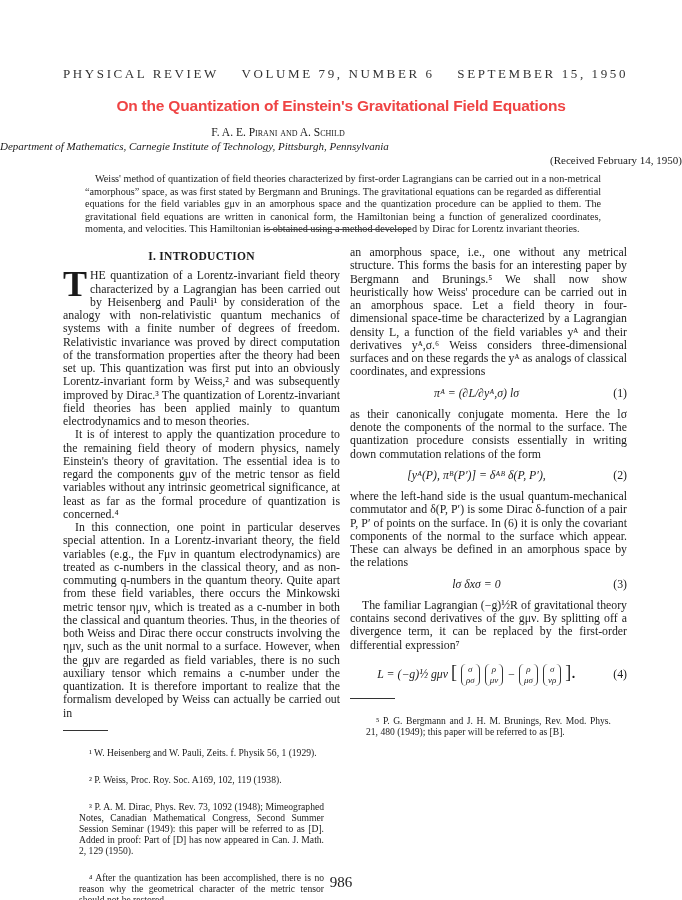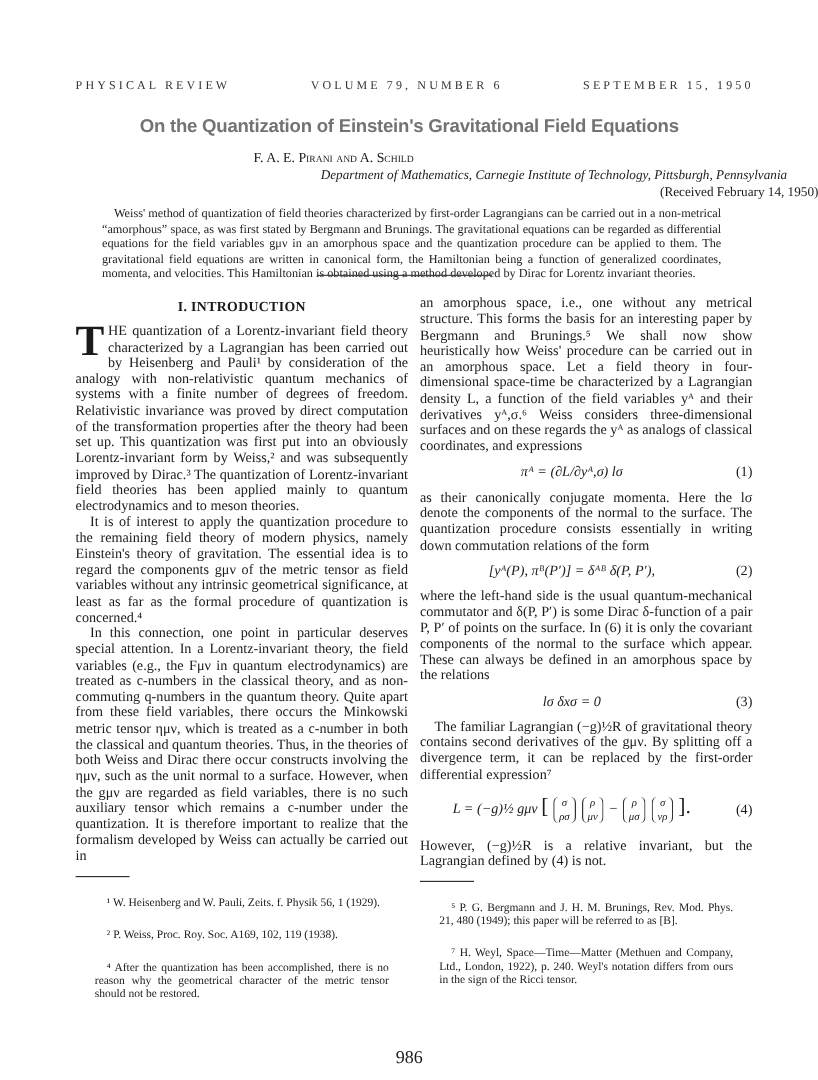--- a/index.html
+++ b/index.html
@@ -3,31 +3,31 @@
 <meta charset="utf-8">
 <style>
   html, body { margin: 0; padding: 0; background: #ffffff; }
   body {
     width: 682px; height: 900px; position: relative; overflow: hidden;
     font-family: "Liberation Serif", "DejaVu Serif", serif; color: #1a1a1a;
   }
   .abs { position: absolute; }
   .running-head {
     top: 66px; left: 63px; width: 565px; height: 14px;
-    font-size: 10px; letter-spacing: 2.6px; color: #333;
+    font-size: 13px; letter-spacing: 2.6px; color: #333;
     display: flex; justify-content: space-between;
   }
   .title {
     top: 97px; left: 0; width: 682px; text-align: center;
     font-family: "Liberation Sans", "DejaVu Sans", sans-serif;
-    font-weight: bold; font-size: 15.5px; letter-spacing: -0.2px; color: #737373;
+    font-weight: bold; font-size: 15.5px; letter-spacing: -0.2px; color: #ef4444;
   }
   .authors { top: 126px; left: 0; width: 556px; text-align: center; font-size: 11.5px; }
   .authors .sc { font-variant: small-caps; }
-  .affil { top: 140px; left: 0; width: 656px; text-align: right; font-size: 11px; font-style: italic; }
+  .affil { top: 140px; left: 0; width: 656px; text-align: left; font-size: 11px; font-style: italic; }
   .received { top: 154px; left: 0; width: 682px; text-align: right; font-size: 11px; }
   .abstract {
     top: 173px; left: 85px; width: 516px; font-size: 10.2px; line-height: 12.6px;
     text-align: justify; text-indent: 10px; color: #222;
   }
   .sep-main { top: 229px; left: 264px; width: 146px; height: 1px; background: #444; }
   .col { font-size: 11.8px; line-height: 13.25px; text-align: justify; }
   .col p { margin: 0; text-indent: 12px; }
   .col p.noindent { text-indent: 0; }
   .left-col { top: 250px; left: 63px; width: 277px; }
@@ -75,20 +75,21 @@
 <div class="abs col left-col">
   <div class="sec-head">I. INTRODUCTION</div>
   <p class="noindent"><span class="dropcap">T</span><span>HE quantization of a Lorentz-invariant field theory characterized by a Lagrangian has been carried out by Heisenberg and Pauli¹ by consideration of the analogy with non-relativistic quantum mechanics of systems with a finite number of degrees of freedom. Relativistic invariance was proved by direct computation of the transformation properties after the theory had been set up. This quantization was first put into an obviously Lorentz-invariant form by Weiss,² and was subsequently improved by Dirac.³ The quantization of Lorentz-invariant field theories has been applied mainly to quantum electrodynamics and to meson theories.</span></p>
   <p>It is of interest to apply the quantization procedure to the remaining field theory of modern physics, namely Einstein's theory of gravitation. The essential idea is to regard the components gμν of the metric tensor as field variables without any intrinsic geometrical significance, at least as far as the formal procedure of quantization is concerned.⁴</p>
   <p>In this connection, one point in particular deserves special attention. In a Lorentz-invariant theory, the field variables (e.g., the Fμν in quantum electrodynamics) are treated as c-numbers in the classical theory, and as non-commuting q-numbers in the quantum theory. Quite apart from these field variables, there occurs the Minkowski metric tensor ημν, which is treated as a c-number in both the classical and quantum theories. Thus, in the theories of both Weiss and Dirac there occur constructs involving the ημν, such as the unit normal to a surface. However, when the gμν are regarded as field variables, there is no such auxiliary tensor which remains a c-number under the quantization. It is therefore important to realize that the formalism developed by Weiss can actually be carried out in</p>
 
   <div class="fn-sep"></div>
   <div class="fn">
     <p>¹ W. Heisenberg and W. Pauli, Zeits. f. Physik 56, 1 (1929).</p>
     <p>² P. Weiss, Proc. Roy. Soc. A169, 102, 119 (1938).</p>
+    <p>³ P. A. M. Dirac, Phys. Rev. 73, 1092 (1948); Mimeographed Notes, Canadian Mathematical Congress, Second Summer Session Seminar (1949): this paper will be referred to as [D]. Added in proof: Part of [D] has now appeared in Can. J. Math. 2, 129 (1950).</p>
     <p>⁴ After the quantization has been accomplished, there is no reason why the geometrical character of the metric tensor should not be restored.</p>
   </div>
 </div>
 
 <div class="abs col right-col">
   <p class="noindent">an amorphous space, i.e., one without any metrical structure. This forms the basis for an interesting paper by Bergmann and Brunings.⁵ We shall now show heuristically how Weiss' procedure can be carried out in an amorphous space. Let a field theory in four-dimensional space-time be characterized by a Lagrangian density L, a function of the field variables yᴬ and their derivatives yᴬ,σ.⁶ Weiss considers three-dimensional surfaces and on these regards the yᴬ as analogs of classical coordinates, and expressions</p>
   <div class="eq">
     <span class="expr">πᴬ = (∂L/∂yᴬ,σ) lσ</span>
     <span class="num">(1)</span>
   </div>
@@ -121,22 +122,20 @@
           <span>μσ</span>
         </span>
       <span class="brace-stack">
           <span>σ</span>
           <span>νρ</span>
         </span>
       <span style="font-size:18px;font-style:normal;">].</span>
     </span>
     <span class="num">(4)</span>
   </div>
-  <p class="noindent">However, (−g)½R is a relative invariant, but the Lagrangian defined by (4) is not.</p>
 
   <div class="fn-sep"></div>
   <div class="fn">
     <p>⁵ P. G. Bergmann and J. H. M. Brunings, Rev. Mod. Phys. 21, 480 (1949); this paper will be referred to as [B].</p>
-    <p>⁷ H. Weyl, Space—Time—Matter (Methuen and Company, Ltd., London, 1922), p. 240. Weyl's notation differs from ours in the sign of the Ricci tensor.</p>
   </div>
 </div>
 
 <div class="abs page-num">986</div>
 
 </body></html>

